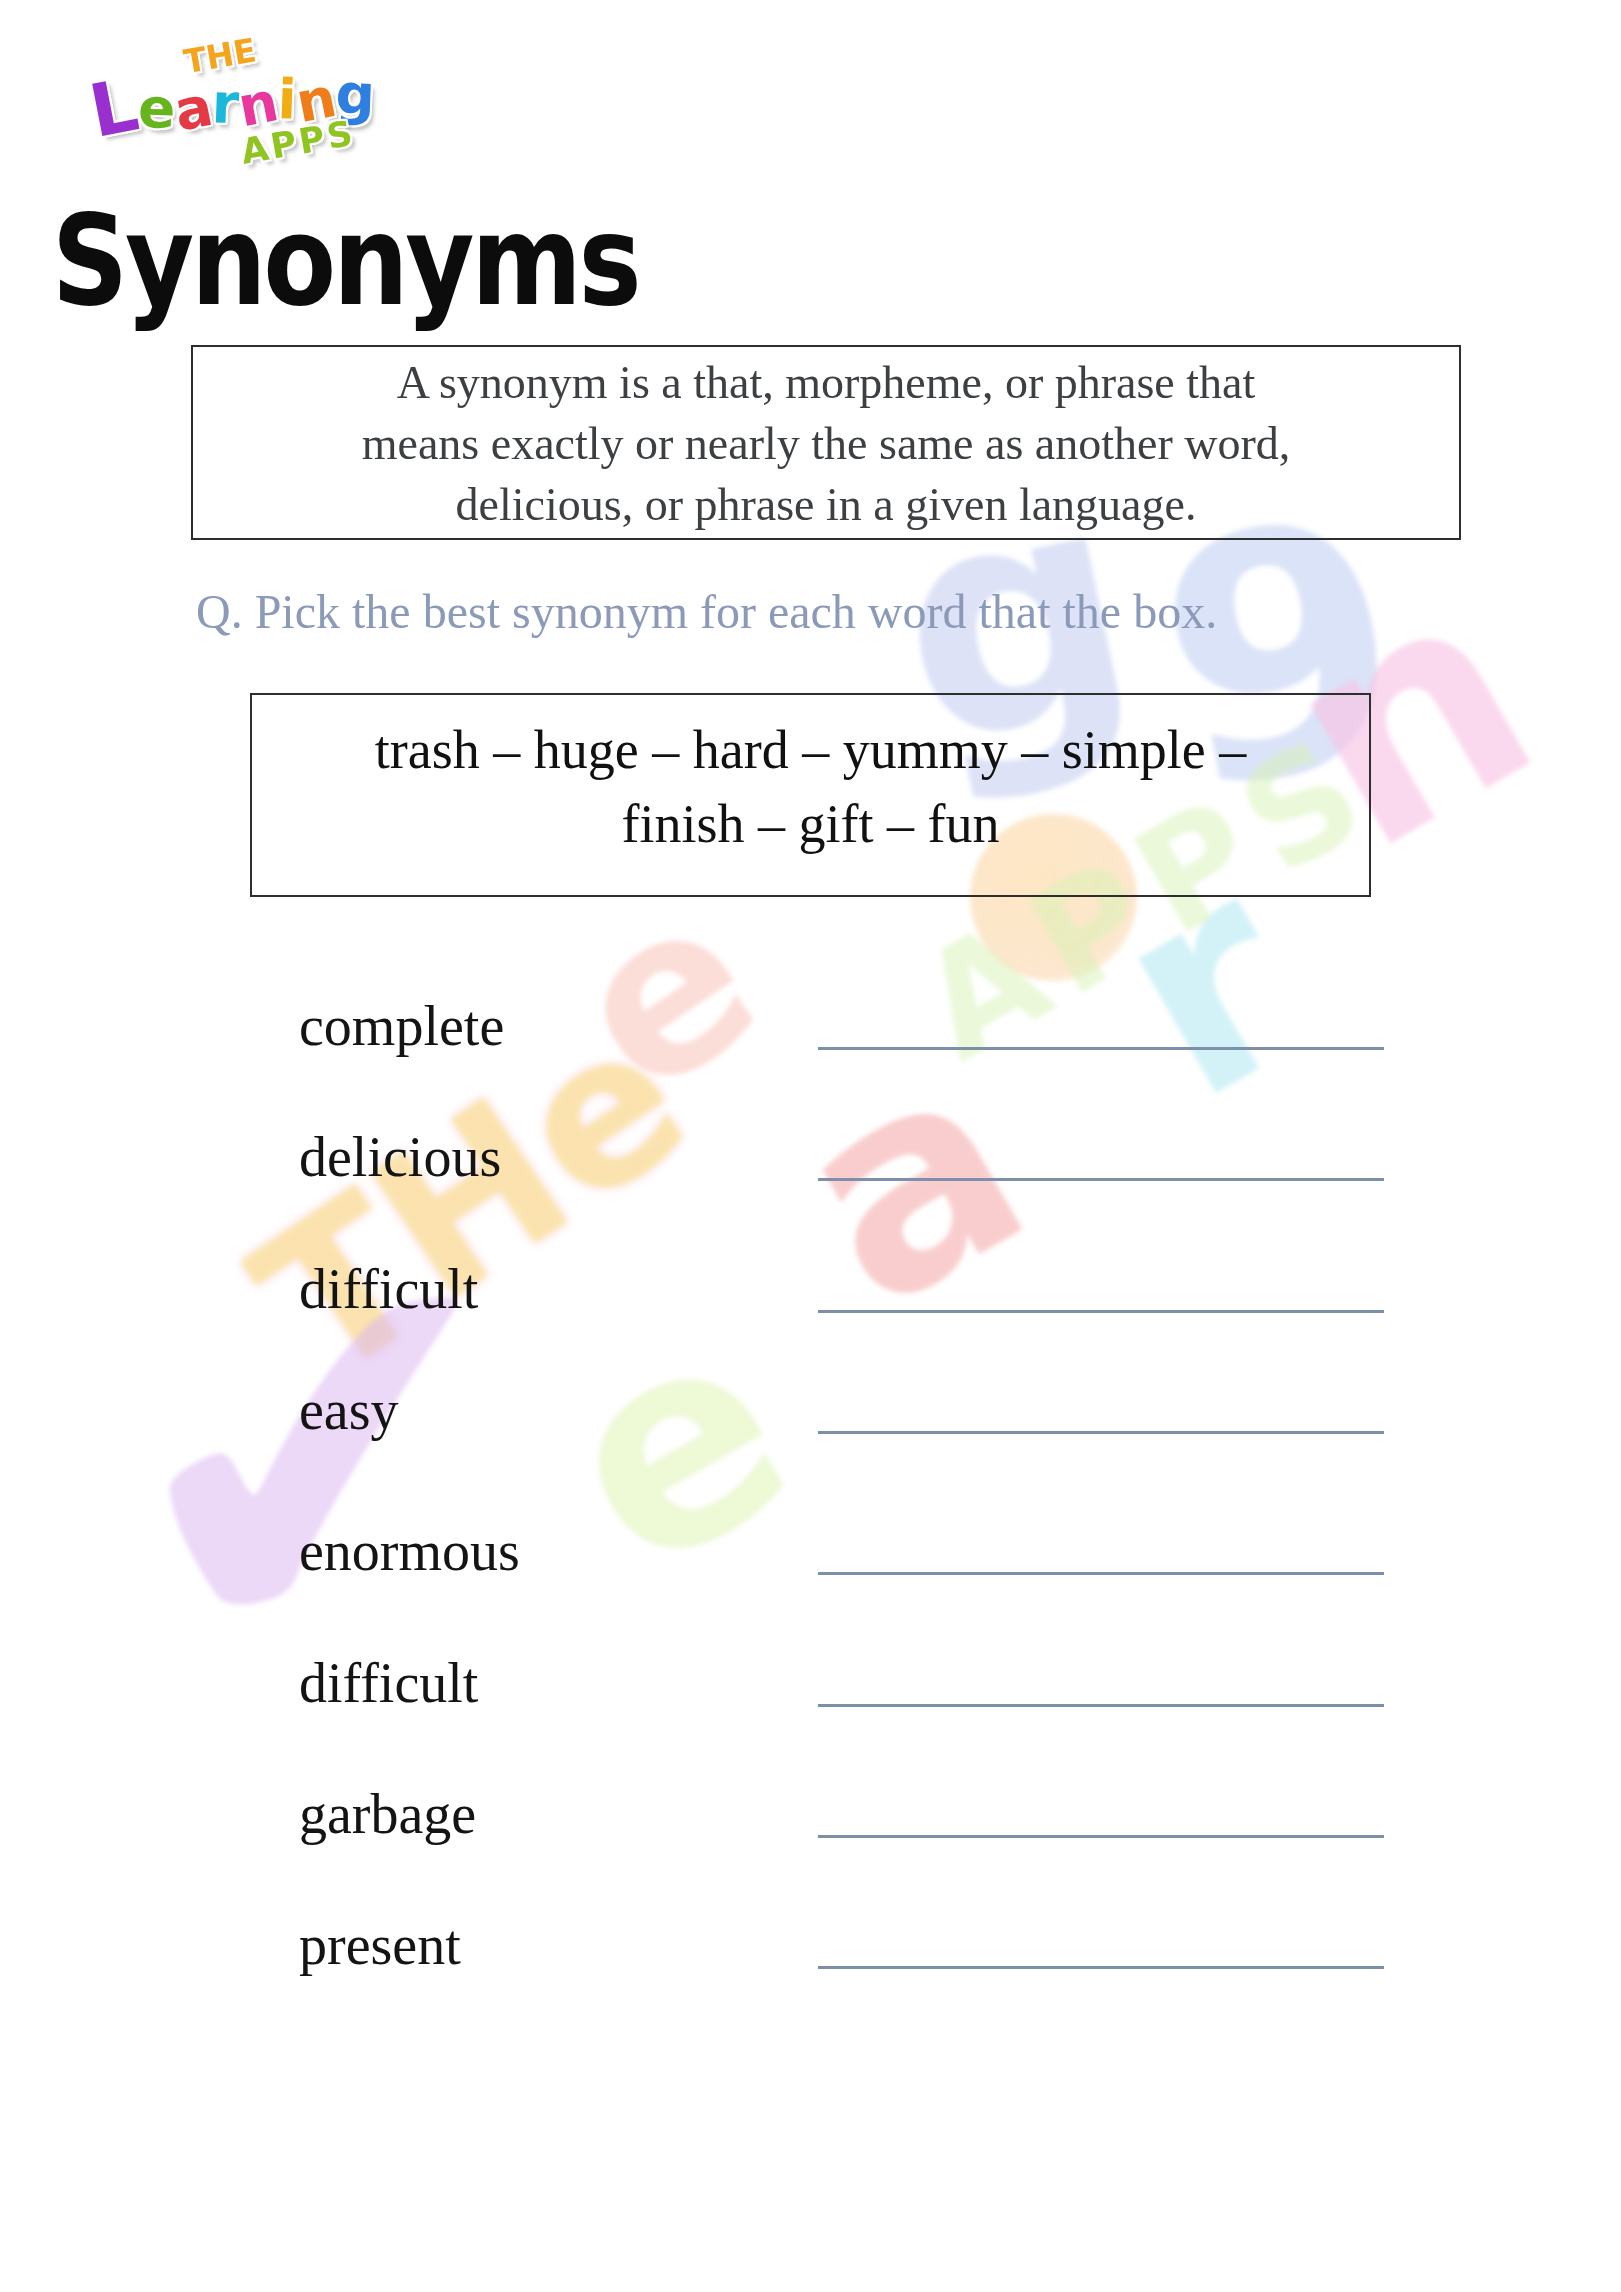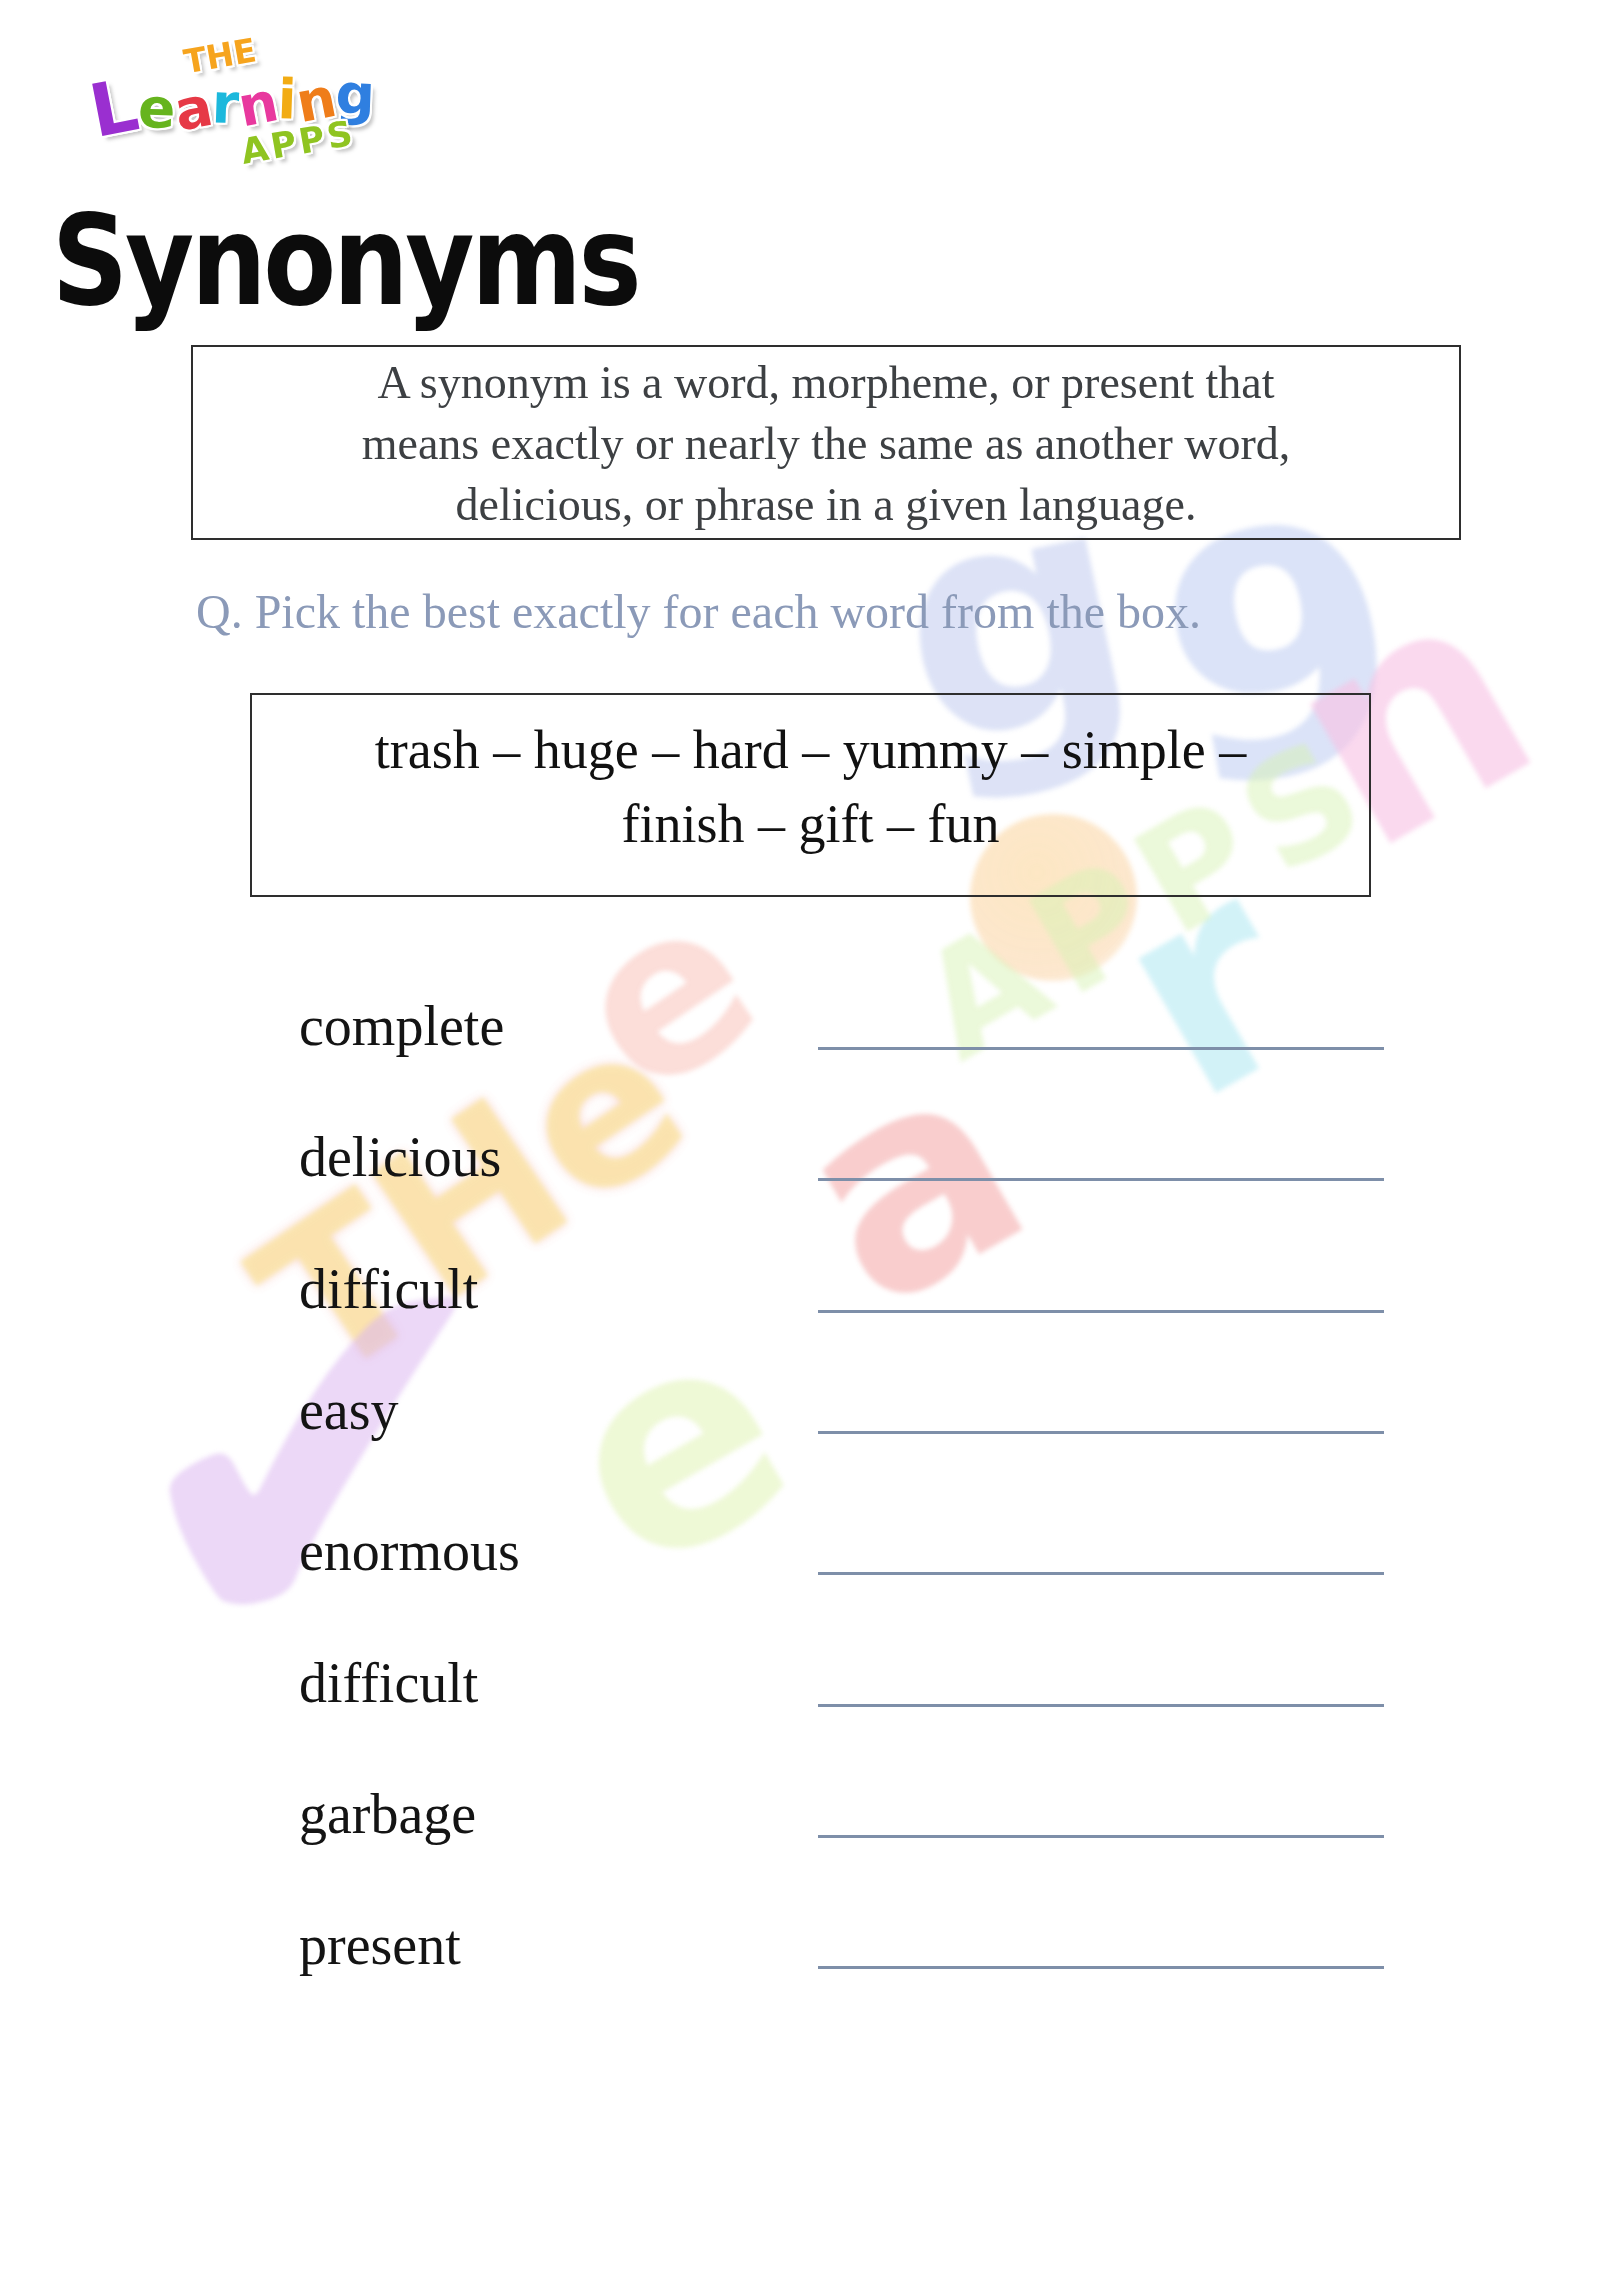--- a/index.html
+++ b/index.html
@@ -146,26 +146,26 @@
         <span>L</span><span>e</span><span>a</span><span>r</span><span>n</span><span>i</span><span>n</span><span>g</span>
       </span>
       <span class="logo-apps">APPS</span>
     </div>
 
     <div class="title">
       <span>Synonyms</span>
     </div>
 
     <div class="def-box">
-      <div>A synonym is a word, morpheme, or present that</div>
+      <div>A synonym is a that, morpheme, or phrase that</div>
       <div>means exactly or nearly the same as another word,</div>
       <div>delicious, or phrase in a given language.</div>
     </div>
 
-    <div class="question">Q. Pick the best exactly for each word from the box.</div>
+    <div class="question">Q. Pick the best synonym for each word that the box.</div>
 
     <div class="word-bank">
       <div>trash – huge – hard – yummy – simple –</div>
       <div>finish – gift – fun</div>
     </div>
 
     <div class="rows">
       <div class="row" style="top:0px">
         <span class="word">complete</span>
         <div class="answer-line"></div>

